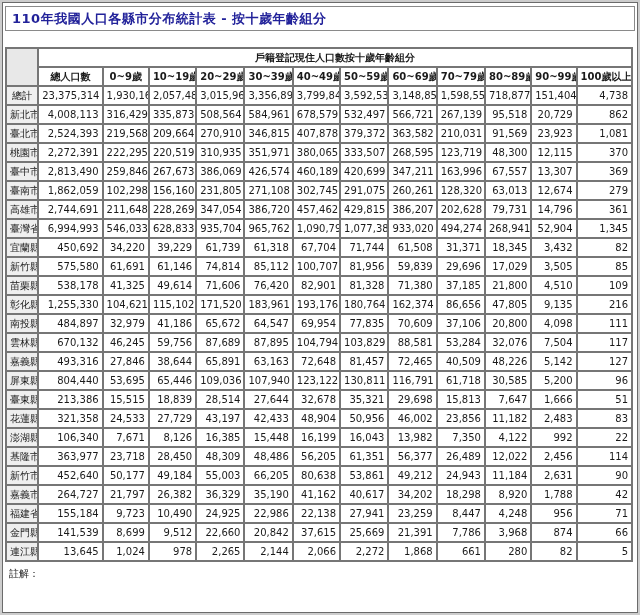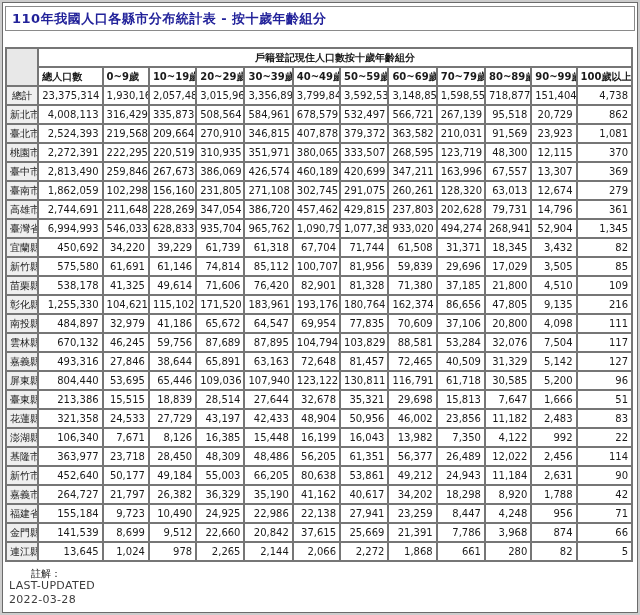--- a/index.html
+++ b/index.html
@@ -43,38 +43,37 @@
   th.corner{background:#e8e8e8;}
   th.group-header{
     background:#ffffff;
     text-align:center;
     font-weight:bold;
     font-size:10px;
     padding:1px 2px;
   }
   th.col-header{
     background:#ffffff;
-    text-align:left;
+    text-align:center;
     font-weight:bold;
   }
   th.row-label{
     background:#efefef;
     text-align:center;
     font-weight:normal;
     font-size:10px;
   }
   td.value-cell{
     background:#ffffff;
     text-align:right;
   }
   .note-area{
     padding:5px 6px;
     font-size:10px;
     color:#1a1a1a;
-    margin-left:22px;
   }
   .footer-updated{
     position:absolute;
     left:6px;
     bottom:5px;
     font-size:11px;
     line-height:14px;
     color:#3c3c3c;
     letter-spacing:0.3px;
   }
@@ -215,21 +214,21 @@
         </tr>
         <tr>
           <th class="row-label">高雄市</th>
           <td class="value-cell">2,744,691</td>
           <td class="value-cell">211,648</td>
           <td class="value-cell">228,269</td>
           <td class="value-cell">347,054</td>
           <td class="value-cell">386,720</td>
           <td class="value-cell">457,462</td>
           <td class="value-cell">429,815</td>
-          <td class="value-cell">237,803</td>
+          <td class="value-cell">386,207</td>
           <td class="value-cell">202,628</td>
           <td class="value-cell">79,731</td>
           <td class="value-cell">14,796</td>
           <td class="value-cell">361</td>
         </tr>
         <tr>
           <th class="row-label">臺灣省</th>
           <td class="value-cell">6,994,993</td>
           <td class="value-cell">546,033</td>
           <td class="value-cell">628,833</td>
@@ -337,21 +336,21 @@
           <th class="row-label">嘉義縣</th>
           <td class="value-cell">493,316</td>
           <td class="value-cell">27,846</td>
           <td class="value-cell">38,644</td>
           <td class="value-cell">65,891</td>
           <td class="value-cell">63,163</td>
           <td class="value-cell">72,648</td>
           <td class="value-cell">81,457</td>
           <td class="value-cell">72,465</td>
           <td class="value-cell">40,509</td>
-          <td class="value-cell">31,329</td>
+          <td class="value-cell">48,226</td>
           <td class="value-cell">5,142</td>
           <td class="value-cell">127</td>
         </tr>
         <tr>
           <th class="row-label">屏東縣</th>
           <td class="value-cell">804,440</td>
           <td class="value-cell">53,695</td>
           <td class="value-cell">65,446</td>
           <td class="value-cell">109,036</td>
           <td class="value-cell">107,940</td>
@@ -496,18 +495,14 @@
           <td class="value-cell">661</td>
           <td class="value-cell">280</td>
           <td class="value-cell">82</td>
           <td class="value-cell">5</td>
         </tr>
       </tbody>
   </table>
 
   <div class="note-area">註解：</div>
 
-  <div class="footer-updated">
-    <div>LAST-UPDATED</div>
-    <div>2022-03-28</div>
-  </div>
 
 </div>
 
 </body></html>

